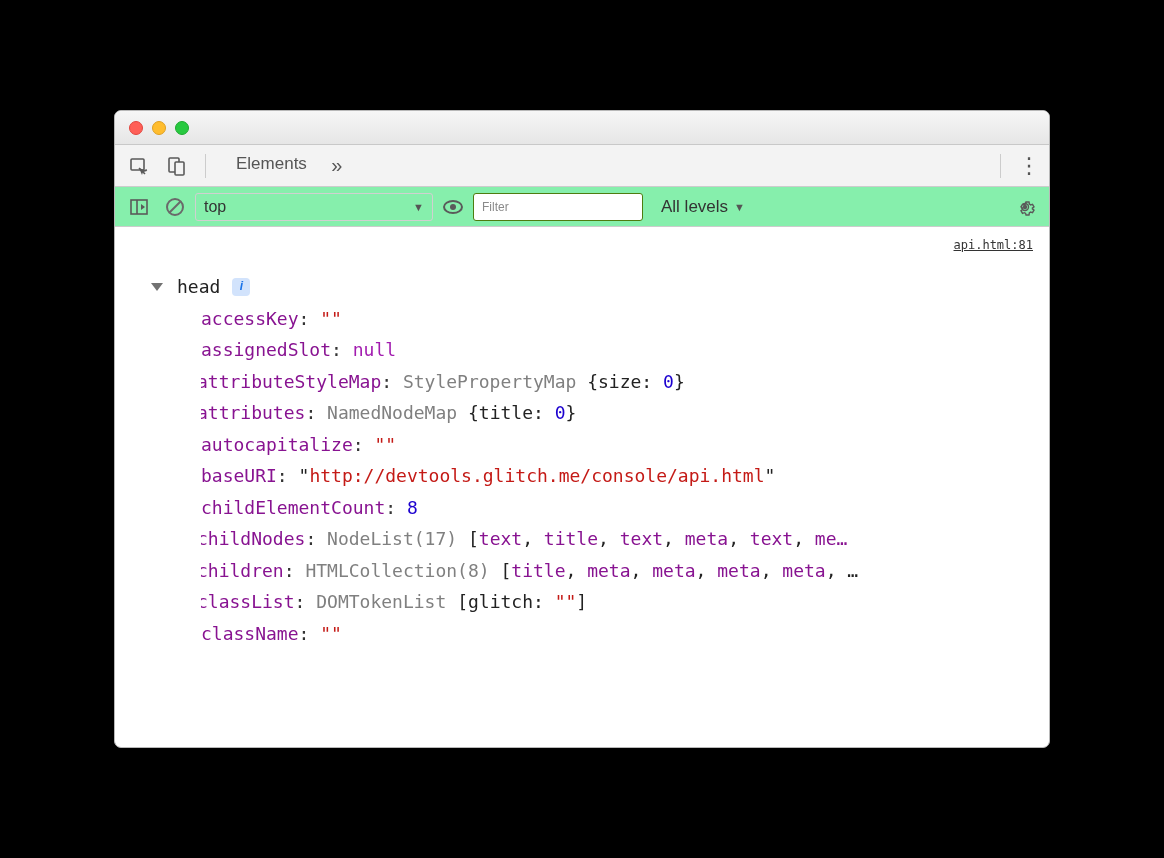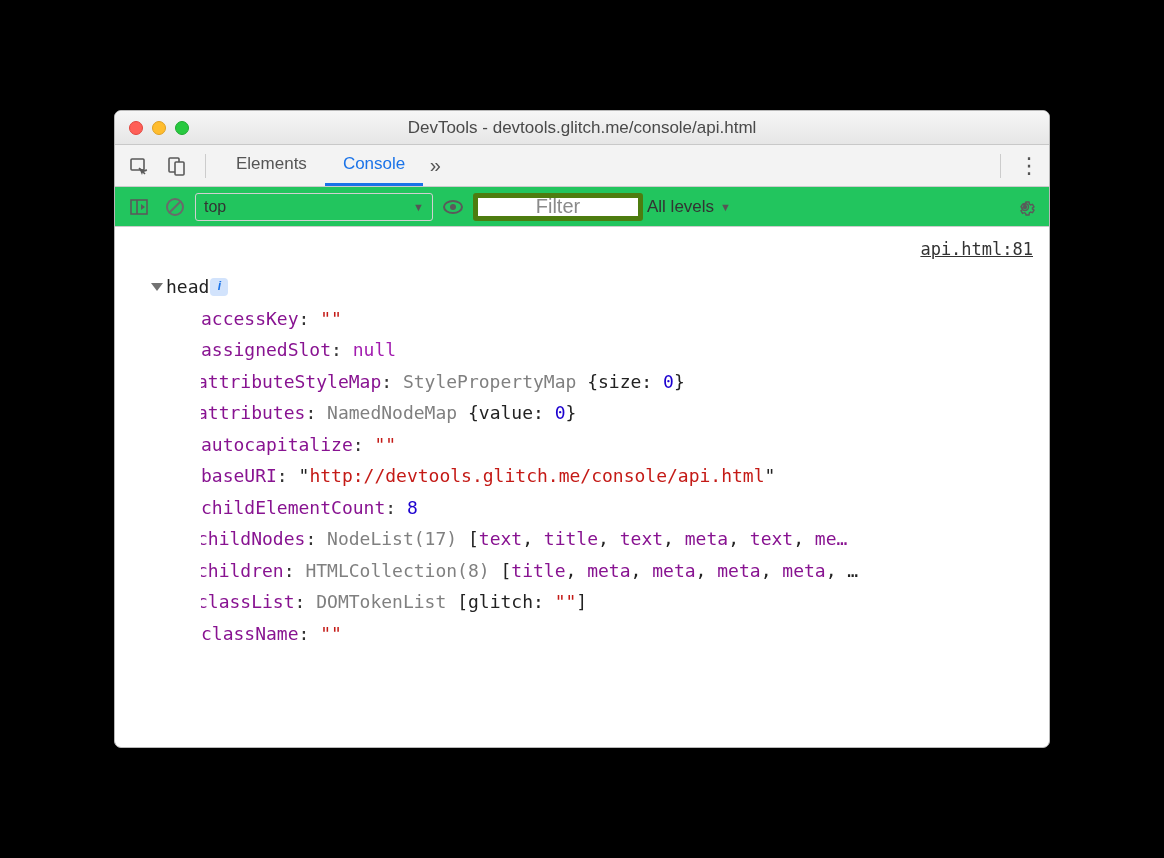--- a/index.html
+++ b/index.html
@@ -57,62 +57,62 @@
   .tab.active { color:#1a73e8; border-bottom-color:#1a73e8; }
   .more-tabs { width:24px; display:flex; align-items:center; justify-content:center; color:#555; font-size:20px; cursor:pointer;}
   .kebab { width:24px; display:flex; align-items:center; justify-content:center; color:#555; font-size:22px; cursor:pointer; margin-left:4px;}
   
   .filterbar {
     height: 40px;
     border-bottom:1px solid #ccc;
     display:flex; align-items:center;
     padding: 0 8px;
     gap: 4px;
-    background:#22c55e;
+    background:#86efac;
   }
   .context-sel {
     flex: 0 0 238px;
     height: 28px;
     border:1px solid #d0d0d0;
     border-radius:3px;
     display:flex; align-items:center;
     padding: 0 8px;
     font-size:16px; color:#333;
     justify-content: space-between;
     cursor:pointer;
   }
   .filter-input {
     height:28px; width: 170px;
-    border:5px solid #4d7c0f; border-radius:3px;
-    padding: 0 8px; font-size:20px;text-align:center;
+    border:1px solid #4d7c0f; border-radius:3px;
+    padding: 0 8px; font-size:12px;
   }
   .filter-input::placeholder { color:#8a8a8a; }
   .levels {
     display:flex; align-items:center; gap:6px;
-    font-size:17px; color:#333; cursor:pointer;
+    font-size:17px; color:#333; cursor:pointer;margin-left:14px;
   }
   
   .content {
     padding: 10px 14px 18px 14px;
     font-family: Menlo, Consolas, monospace;
     font-size: 18px;
     line-height: 1.75;
     position:relative;
     min-height: 520px;
   }
   .source-link {
     position:absolute;
     right:16px; top:8px;
-    font-size:17px; color:#333;
+    font-size:12px; color:#333;
     text-decoration: underline;
     cursor:pointer;
   }
   
   .tree-root { margin-top: 34px; margin-left: 22px; }
-  .node-head { display:flex; align-items:center; gap:1px; white-space: nowrap; }
+  .node-head { display:flex; align-items:center; gap:12px; white-space: nowrap; }
   .arrow { display:inline-block; width:0; height:0; }
   .arrow.open {
     border-left:6px solid transparent;
     border-right:6px solid transparent;
     border-top:8px solid #727272;
     margin-right:2px;
   }
   .node-name { color:#222; }
   .info-badge {
     display:inline-flex; align-items:center; justify-content:center;
@@ -148,41 +148,39 @@
 <body>
 
 <div class="window">
 
   <div class="titlebar">
     <div class="traffic">
       <span class="tl-close"></span>
       <span class="tl-min"></span>
       <span class="tl-max"></span>
     </div>
-    <div class="title-text">DevTools - devtools.glitch.me/console/api.html</div>
   </div>
 
   <div class="tabbar">
     <div class="icon-btn">
       <svg width="20" height="20" viewBox="0 0 20 20" fill="none" stroke="#5a5a5a" stroke-width="1.6">
         <rect x="2" y="3" width="13" height="11" rx="1"></rect>
         <path d="M10 12 L16 18 M13 15 L18 14" fill="#5a5a5a"></path>
         <polygon points="10,12 18,15 14,16 13,19" fill="#5a5a5a" stroke="none"></polygon>
       </svg>
     </div>
     <div class="icon-btn">
       <svg width="20" height="20" viewBox="0 0 20 20" fill="none" stroke="#5a5a5a" stroke-width="1.6">
         <rect x="2" y="2" width="10" height="14" rx="1"></rect>
         <rect x="8" y="6" width="9" height="13" rx="1" fill="#f3f3f3"></rect>
       </svg>
     </div>
     <div class="tabbar-sep"></div>
     <div class="tabs">
       <div class="tab">Elements</div>
-      <div class="tab active">Console</div>
       <div class="more-tabs">»</div>
     </div>
     <div class="tabbar-sep"></div>
     <div class="kebab">⋮</div>
   </div>
 
   <div class="filterbar">
     <div class="icon-btn">
       <svg width="20" height="20" viewBox="0 0 20 20" fill="none" stroke="#5a5a5a" stroke-width="1.6">
         <rect x="2" y="3" width="16" height="14"></rect>
@@ -226,21 +224,21 @@
     <div class="tree-root">
       <div class="node-head">
         <span class="arrow open"></span>
         <span class="node-name">head</span>
         <span class="info-badge">i</span>
       </div>
       <div class="props" id="props-container">
           <div class="prop-line"><span class="k">accessKey</span><span class="colon">: </span><span class="v-str">""</span></div>
           <div class="prop-line"><span class="k">assignedSlot</span><span class="colon">: </span><span class="v-null">null</span></div>
           <div class="prop-line expandable"><span class="k">attributeStyleMap</span><span class="colon">: </span><span class="v-cls">StylePropertyMap </span><span class="brace">{</span><span class="item-plain">size: </span><span class="v-num">0</span><span class="brace">}</span></div>
-          <div class="prop-line expandable"><span class="k">attributes</span><span class="colon">: </span><span class="v-cls">NamedNodeMap </span><span class="brace">{</span><span class="item-plain">value: </span><span class="v-num">0</span><span class="brace">}</span></div>
+          <div class="prop-line expandable"><span class="k">attributes</span><span class="colon">: </span><span class="v-cls">NamedNodeMap </span><span class="brace">{</span><span class="item-plain">title: </span><span class="v-num">0</span><span class="brace">}</span></div>
           <div class="prop-line"><span class="k">autocapitalize</span><span class="colon">: </span><span class="v-str">""</span></div>
           <div class="prop-line"><span class="k">baseURI</span><span class="colon">: </span><span class="item-plain">"</span><span class="v-str">http://devtools.glitch.me/console/api.html</span><span class="item-plain">"</span></div>
           <div class="prop-line"><span class="k">childElementCount</span><span class="colon">: </span><span class="v-num">8</span></div>
           <div class="prop-line expandable"><span class="k">childNodes</span><span class="colon">: </span><span class="v-cls">NodeList(17) </span><span class="brace">[</span><span class="item">text</span><span class="item-plain">, </span><span class="item">title</span><span class="item-plain">, </span><span class="item">text</span><span class="item-plain">, </span><span class="item">meta</span><span class="item-plain">, </span><span class="item">text</span><span class="item-plain">, </span><span class="item">me…</span></div>
           <div class="prop-line expandable"><span class="k">children</span><span class="colon">: </span><span class="v-cls">HTMLCollection(8) </span><span class="brace">[</span><span class="item">title</span><span class="item-plain">, </span><span class="item">meta</span><span class="item-plain">, </span><span class="item">meta</span><span class="item-plain">, </span><span class="item">meta</span><span class="item-plain">, </span><span class="item">meta</span><span class="item-plain">, …</span></div>
           <div class="prop-line expandable"><span class="k">classList</span><span class="colon">: </span><span class="v-cls">DOMTokenList </span><span class="brace">[</span><span class="item-plain">glitch: </span><span class="v-str">""</span><span class="brace">]</span></div>
           <div class="prop-line"><span class="k">className</span><span class="colon">: </span><span class="v-str">""</span></div>
         </div>
     </div>
   </div>

